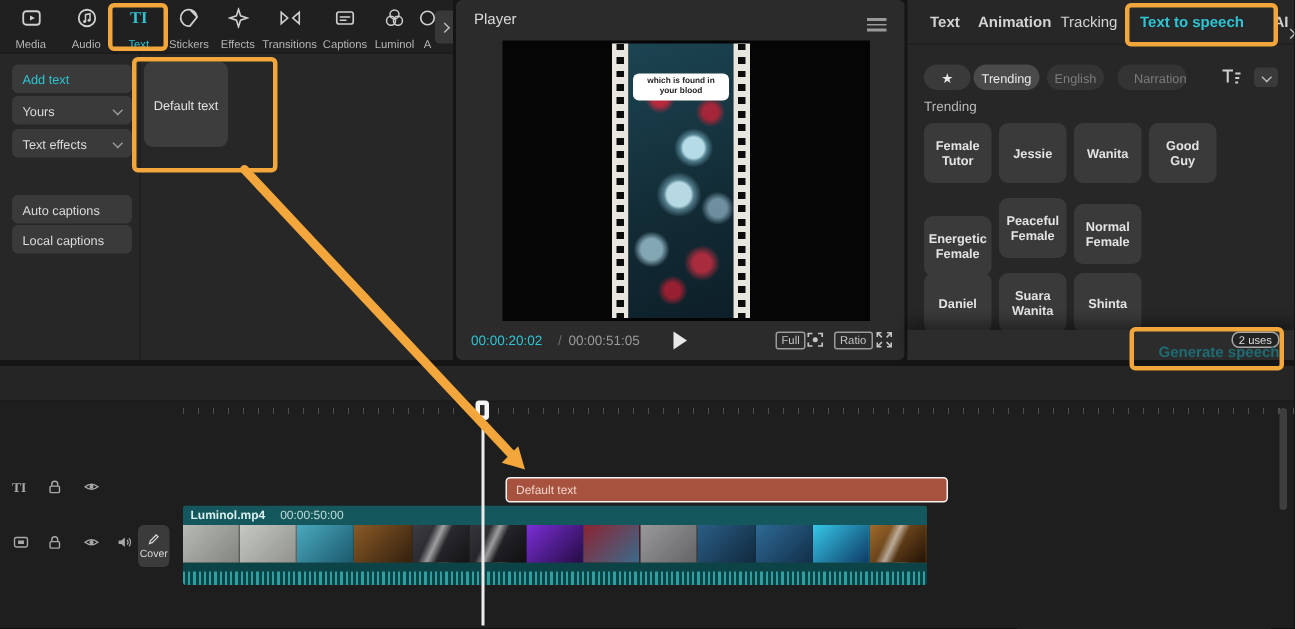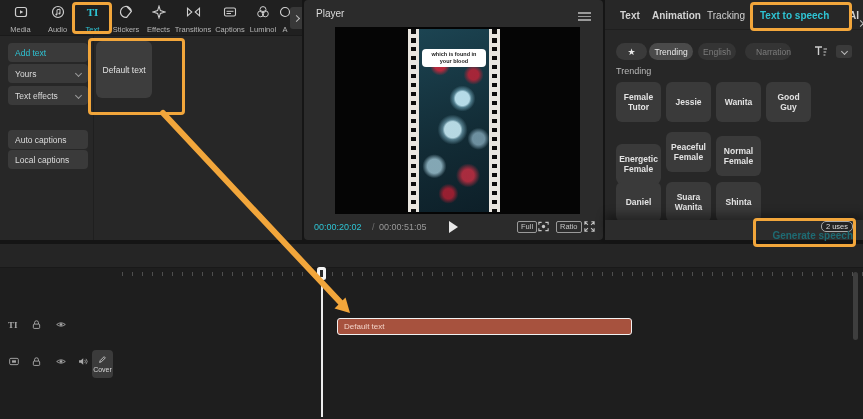--- a/index.html
+++ b/index.html
@@ -340,20 +340,42 @@
             <path d="M2.5 11.5 L3.5 8.6 L9.5 2.6 L11.4 4.5 L5.4 10.5 Z" fill="none" stroke="#d8d8d8" stroke-width="1.3"></path>
           </svg>
       </span>
       <span style="font-size:7px;color:#d8d8d8;">Cover</span>
     </div>
 
     <div class="abs" style="left:337px;top:74px;width:295px;height:17px;background:#a7523e;border:1.5px solid #f2f2f2;border-radius:3px;display:flex;align-items:center;padding:0 6px;">
       <span style="font-size:8px;color:#f3d3c8;">Default text</span>
     </div>
 
+    <div class="abs" style="left:122px;top:93px;width:496px;height:53px;border-radius:2px;overflow:hidden;">
+      <div style="height:13px;background:#14585e;display:flex;align-items:center;gap:10px;padding:0 5px;">
+        <span style="font-size:8px;color:#d9eeee;font-weight:bold;">Luminol.mp4</span>
+        <span style="font-size:8px;color:#c4dede;">00:00:50:00</span>
+      </div>
+      <div style="height:25px;display:flex;">
+          <div class="thumb" style="background-image: linear-gradient(135deg, rgb(183, 186, 180), rgb(131, 134, 127)); border-right: 1px solid rgba(0, 0, 0, 0.45);"></div>
+          <div class="thumb" style="background-image: linear-gradient(135deg, rgb(198, 201, 195), rgb(144, 146, 139)); border-right: 1px solid rgba(0, 0, 0, 0.45);"></div>
+          <div class="thumb" style="background-image: linear-gradient(135deg, rgb(74, 169, 190), rgb(28, 90, 109)); border-right: 1px solid rgba(0, 0, 0, 0.45);"></div>
+          <div class="thumb" style="background-image: linear-gradient(135deg, rgb(138, 90, 38), rgb(51, 32, 14)); border-right: 1px solid rgba(0, 0, 0, 0.45);"></div>
+          <div class="thumb" style="background-image: linear-gradient(115deg, rgba(255, 255, 255, 0) 30%, rgba(255, 255, 255, 0.55) 43%, rgba(255, 255, 255, 0) 56%), linear-gradient(135deg, rgb(60, 60, 66), rgb(20, 20, 23)); border-right: 1px solid rgba(0, 0, 0, 0.45);"></div>
+          <div class="thumb" style="background-image: linear-gradient(115deg, rgba(255, 255, 255, 0) 30%, rgba(255, 255, 255, 0.55) 43%, rgba(255, 255, 255, 0) 56%), linear-gradient(135deg, rgb(53, 53, 59), rgb(16, 16, 19)); border-right: 1px solid rgba(0, 0, 0, 0.45);"></div>
+          <div class="thumb" style="background-image: linear-gradient(135deg, rgb(123, 47, 216), rgb(37, 11, 68)); border-right: 1px solid rgba(0, 0, 0, 0.45);"></div>
+          <div class="thumb" style="background-image: linear-gradient(135deg, rgb(140, 36, 51), rgb(58, 107, 138)); border-right: 1px solid rgba(0, 0, 0, 0.45);"></div>
+          <div class="thumb" style="background-image: linear-gradient(135deg, rgb(154, 154, 156), rgb(100, 100, 102)); border-right: 1px solid rgba(0, 0, 0, 0.45);"></div>
+          <div class="thumb" style="background-image: linear-gradient(135deg, rgb(42, 95, 134), rgb(16, 41, 62)); border-right: 1px solid rgba(0, 0, 0, 0.45);"></div>
+          <div class="thumb" style="background-image: linear-gradient(135deg, rgb(46, 106, 148), rgb(18, 47, 74)); border-right: 1px solid rgba(0, 0, 0, 0.45);"></div>
+          <div class="thumb" style="background-image: linear-gradient(135deg, rgb(53, 200, 232), rgb(14, 59, 102)); border-right: 1px solid rgba(0, 0, 0, 0.45);"></div>
+          <div class="thumb" style="background-image: linear-gradient(115deg, rgba(255, 255, 255, 0) 30%, rgba(255, 255, 255, 0.55) 43%, rgba(255, 255, 255, 0) 56%), linear-gradient(135deg, rgb(160, 106, 44), rgb(35, 19, 5)); border-right: 1px solid rgba(0, 0, 0, 0.45);"></div>
+        </div>
+      <div style="height:15px;background:#0c4347;background-image:repeating-linear-gradient(90deg,#2f9fa0 0 1.5px,rgba(0,0,0,0) 1.5px 3.5px);background-size:100% 9px;background-position:bottom left;background-repeat:no-repeat;"></div>
+    </div>
 
     <div class="abs" style="left:317px;top:23px;width:9px;height:13px;background:#f5f5f5;border-radius:2.5px;">
       <div class="abs" style="left:3px;top:3px;width:2.5px;height:7px;background:#2a2a2a;"></div>
     </div>
     <div class="abs" style="left:321px;top:36px;width:1.5px;height:137px;background:#ececec;"></div>
 
     <div class="abs" style="left:853px;top:28px;width:5px;height:68px;background:#3e3e3e;border-radius:3px;"></div>
   </div>
 
   <div class="hl-box" style="left:72px;top:2px;width:40px;height:32px;"></div>

